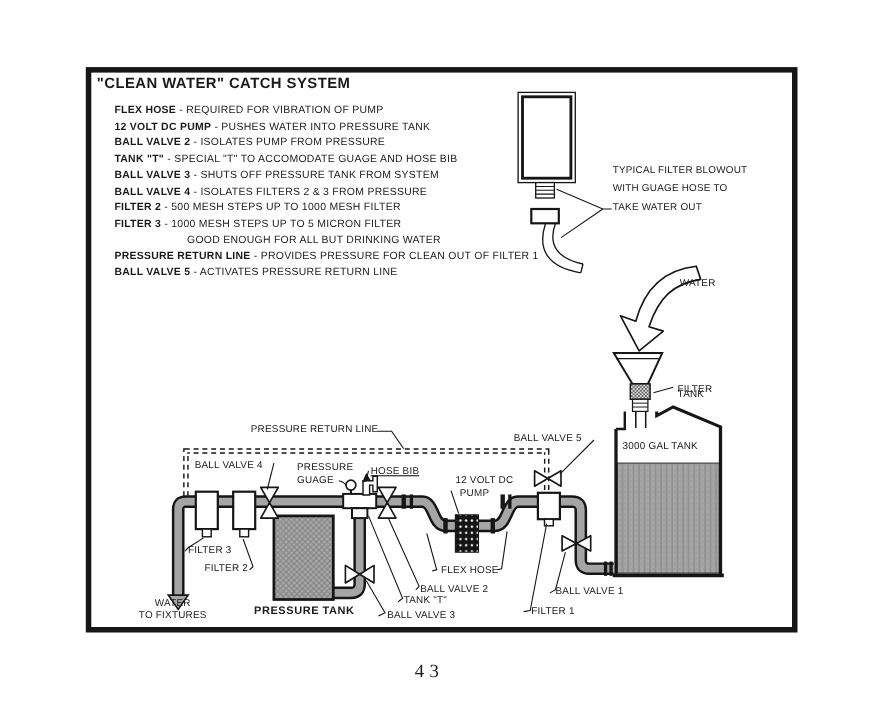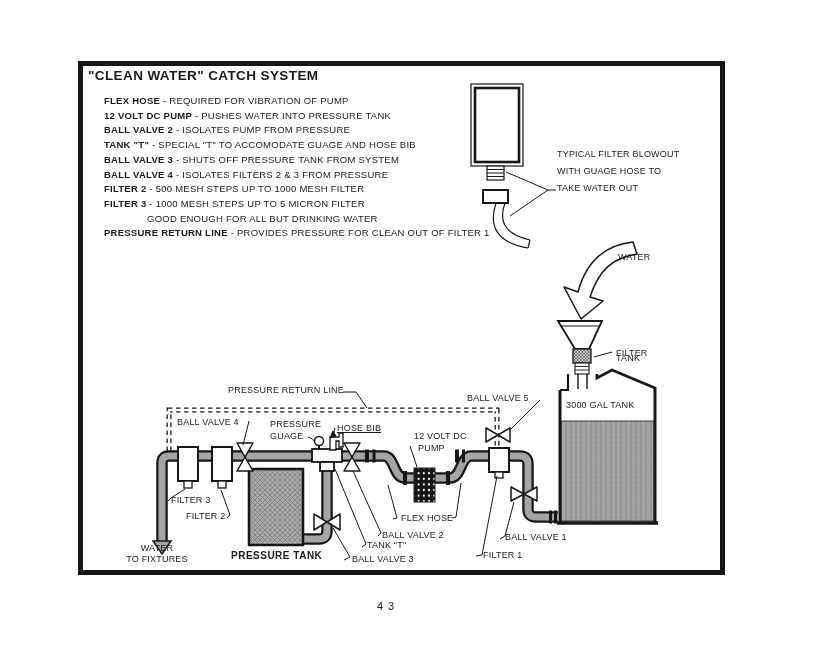--- a/index.html
+++ b/index.html
@@ -5,26 +5,26 @@
   html,body{margin:0;padding:0;background:#fff;}
   .page{position:relative;width:813px;height:648px;background:#ffffff;
         font-family:"Liberation Sans",sans-serif;color:#1a1a1a;overflow:hidden;}
   .frame{position:absolute;left:78px;top:61px;width:647px;height:514px;
          border:5px solid #161616;box-sizing:border-box;}
   .title{position:absolute;left:88px;top:68px;font-size:13.5px;font-weight:bold;
          letter-spacing:.4px;white-space:nowrap;}
   .legend{position:absolute;left:104px;top:94px;font-size:9.5px;line-height:14.7px;
           letter-spacing:.25px;white-space:nowrap;}
   .legend b{font-weight:bold;}
-  .lnote{margin-left:43px;}
+  .lnote{margin-left:66px;}
   .dlabel{position:absolute;font-size:9px;letter-spacing:.2px;white-space:nowrap;line-height:11px;}
   .bold{font-weight:bold;font-size:10px;letter-spacing:.5px;}
   .ctr{text-align:center;}
-  .pagenum{position:absolute;left:377px;top:600px;font-family:Liberation Sans, sans-serif;
-           font-size:11px;letter-spacing:5px;}
+  .pagenum{position:absolute;left:377px;top:600px;font-family:Liberation Serif, serif;
+           font-size:17px;letter-spacing:5px;}
   svg{position:absolute;left:0;top:0;}
 </style>
 </head>
 <body>
 
 <div class="page">
 
   <div class="frame"></div>
 
   <div class="title">"CLEAN WATER" CATCH SYSTEM</div>
@@ -34,20 +34,21 @@
     <div><b>12 VOLT DC PUMP</b> <span>- PUSHES WATER INTO PRESSURE TANK</span></div>
     <div><b>BALL VALVE 2</b> <span>- ISOLATES PUMP FROM PRESSURE</span></div>
     <div><b>TANK "T"</b> <span>- SPECIAL "T" TO ACCOMODATE GUAGE AND HOSE BIB</span></div>
     <div><b>BALL VALVE 3</b> <span>- SHUTS OFF PRESSURE TANK FROM SYSTEM</span></div>
     <div><b>BALL VALVE 4</b> <span>- ISOLATES FILTERS 2 &amp; 3 FROM PRESSURE</span></div>
     <div><b>FILTER 2</b> <span>- 500 MESH STEPS UP TO 1000 MESH FILTER</span></div>
     <div><b>FILTER 3</b> <span>- 1000 MESH  STEPS UP TO 5 MICRON FILTER</span>
       <div class="lnote">GOOD ENOUGH FOR ALL BUT DRINKING WATER</div>
     </div>
     <div><b>PRESSURE RETURN LINE</b> <span>- PROVIDES PRESSURE FOR CLEAN OUT OF FILTER 1</span></div>
+    <div><b>BALL VALVE 5</b> <span>- ACTIVATES PRESSURE RETURN LINE</span></div>
   </div>
 
   <svg width="813" height="648" viewBox="0 0 813 648">
     <defs>
       <pattern id="hatch" width="5" height="5" patternUnits="userSpaceOnUse">
         <rect width="5" height="5" fill="#a8a8a8"></rect>
         <path d="M0,5 L5,0 M0,0 L5,5" stroke="#858585" stroke-width="1"></path>
       </pattern>
       <pattern id="vlines" width="5" height="5" patternUnits="userSpaceOnUse">
         <rect width="5" height="5" fill="#a5a5a5"></rect>

